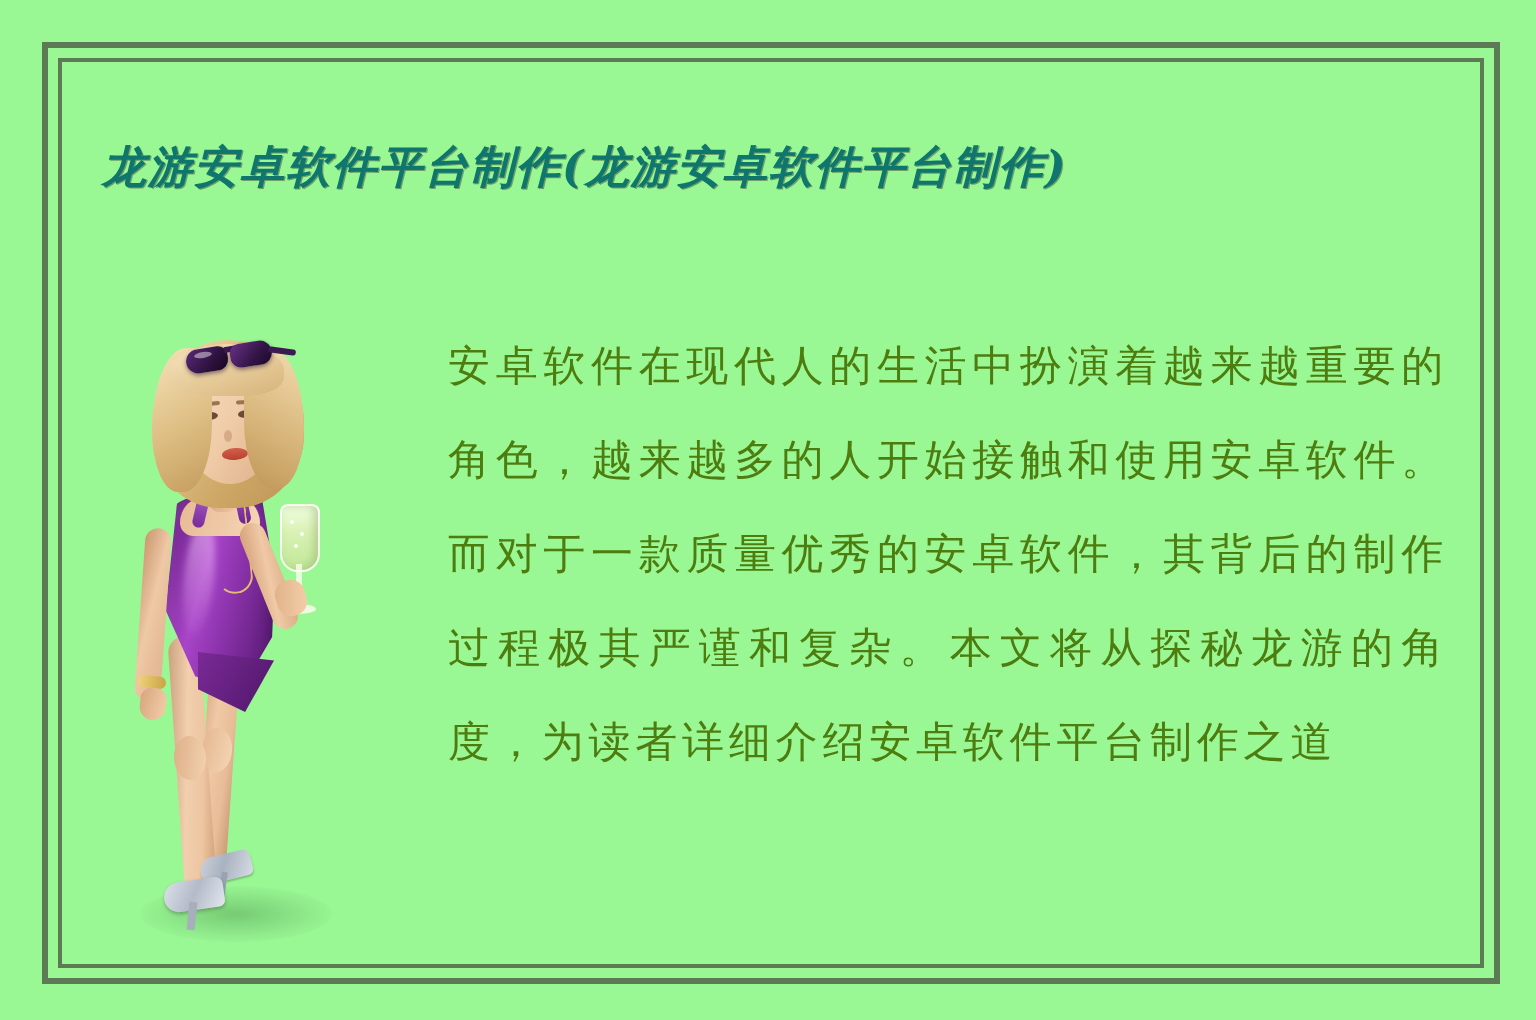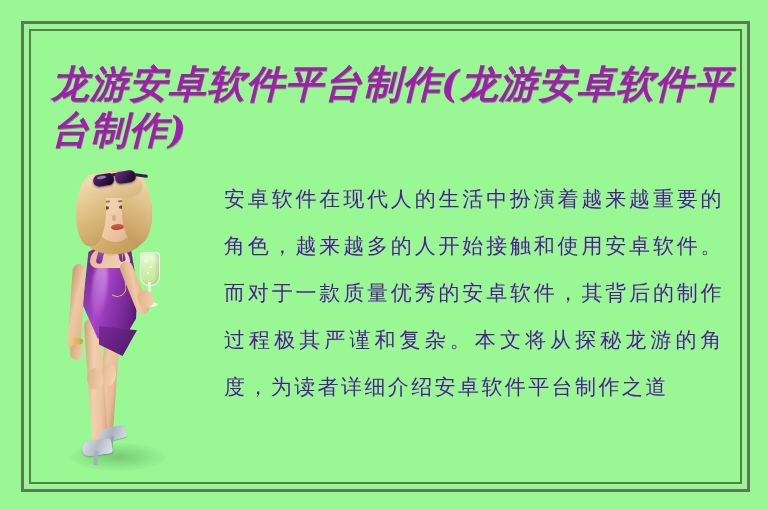--- a/index.html
+++ b/index.html
@@ -47,41 +47,41 @@
   
   .title {
     position: absolute;
     left: 51px;
     top: 61px;
     width: 692px;
     margin: 0;
     font-family: "DejaVu Serif", "Liberation Serif", serif;
     font-style: italic;
     font-weight: 700;
-    font-size: 38px;
+    font-size: 22px;
     line-height: 46px;
     letter-spacing: 1px;
-    color: #a21caf;
+    color: #0f766e;
     white-space: pre-wrap;
     word-break: break-all;
     text-shadow: 0.6px 0.6px 0 rgba(76,87,65,0.55);
   }
 
   
   .body-text {
     position: absolute;
     left: 224px;
-    top: 176px;
+    top: 160px;
     width: 500px;
     margin: 0;
     font-family: "DejaVu Sans", "Liberation Sans", sans-serif;
     font-size: 21px;
     line-height: 47px;
     letter-spacing: 2.4px;
-    color: #4c1d95;
+    color: #4d7c0f;
     text-align: justify;
     text-align-last: left;
     word-break: break-all;
   }
 
   
   .illustration {
     position: absolute;
     left: 52px;
     top: 168px;

